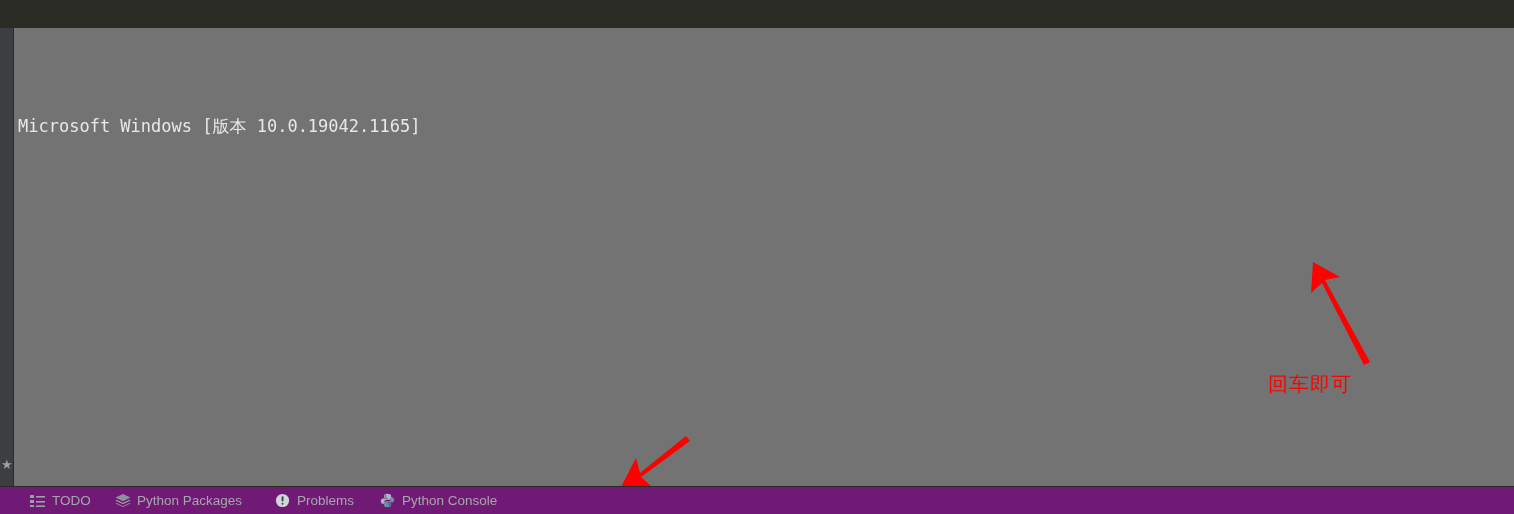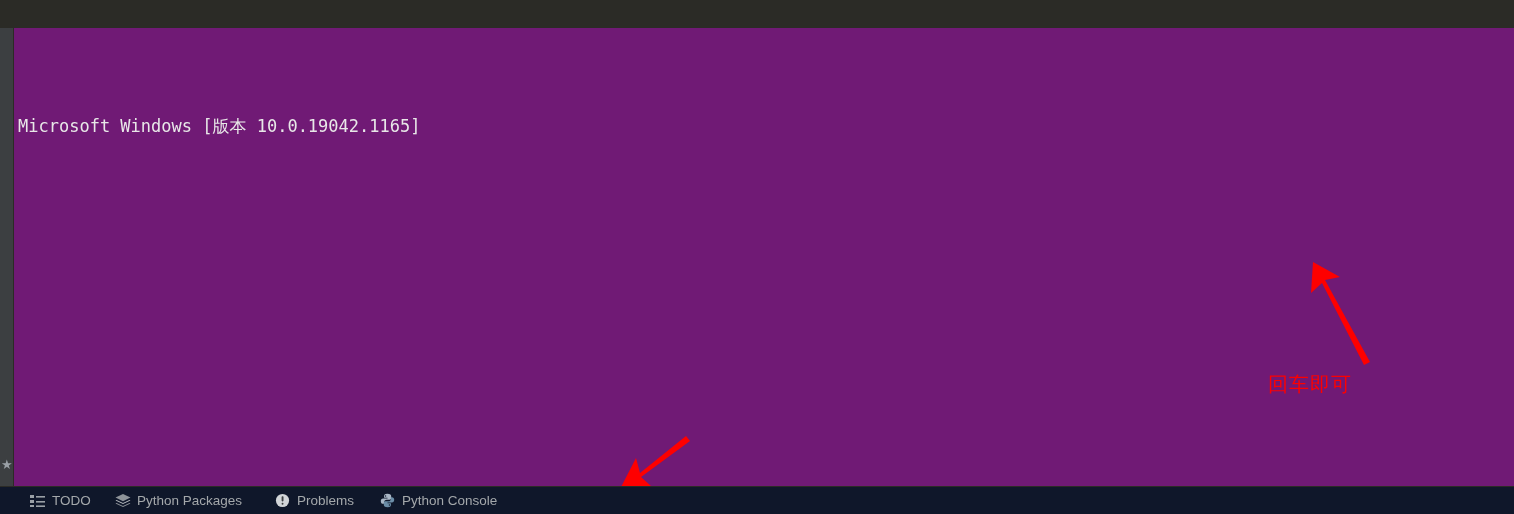--- a/index.html
+++ b/index.html
@@ -96,21 +96,21 @@
     font-size: 13px;
     color: #9aa0a6;
     line-height: 13px;
   }
 
   
   .terminal {
     position: absolute;
     left: 14px; top: 28px;
     width: 1500px; height: 458px;
-    background: #701a75;
+    background: #737373;
     overflow: hidden;
   }
   .term-lines {
     position: absolute;
     left: 4px; top: 8px;
     font-family: "DejaVu Sans Mono", "Liberation Mono", monospace;
     font-size: 17px;
     line-height: 36px;
     color: #e8e8e8;
     white-space: pre;
@@ -132,21 +132,21 @@
     left: 0; top: 0;
     width: 1514px; height: 514px;
     pointer-events: none;
   }
 
   
   .bottombar {
     position: absolute;
     left: 0; bottom: 0;
     width: 1514px; height: 28px;
-    background: #0f172a;
+    background: #701a75;
     border-top: 1px solid #2b2b26;
     box-sizing: border-box;
   }
   .btab {
     position: absolute;
     top: 0;
     height: 27px;
     display: flex;
     align-items: center;
     gap: 7px;

